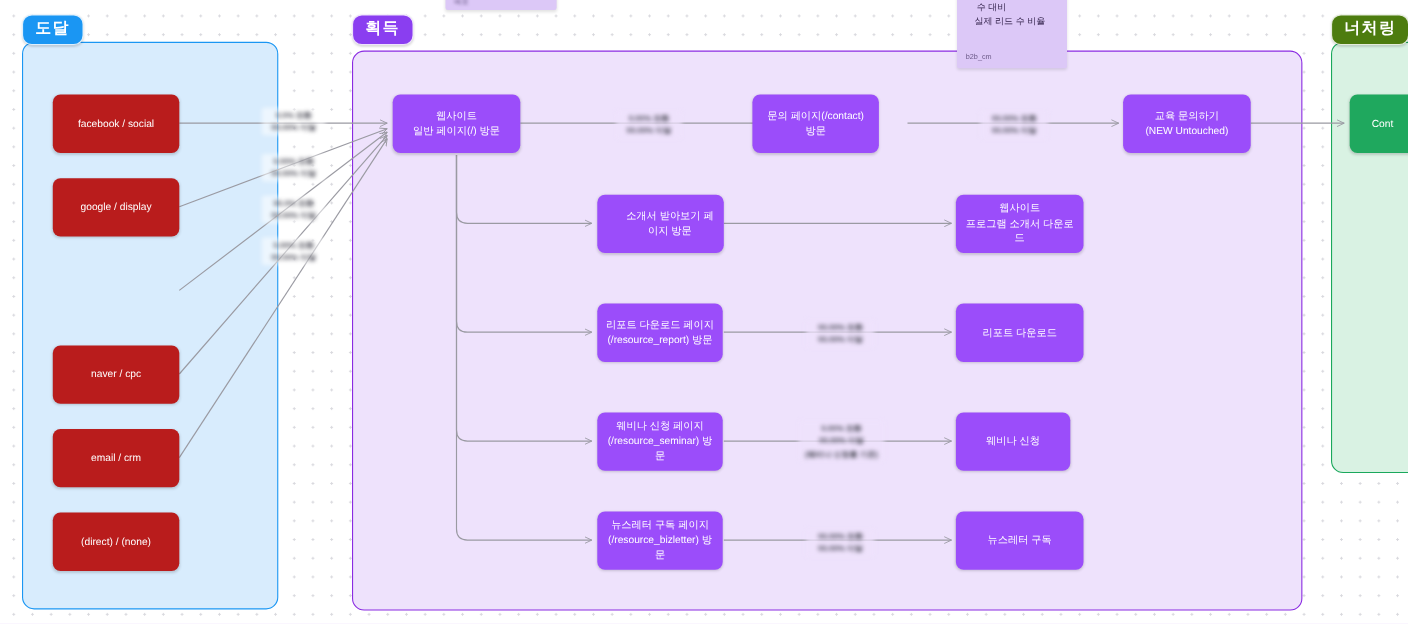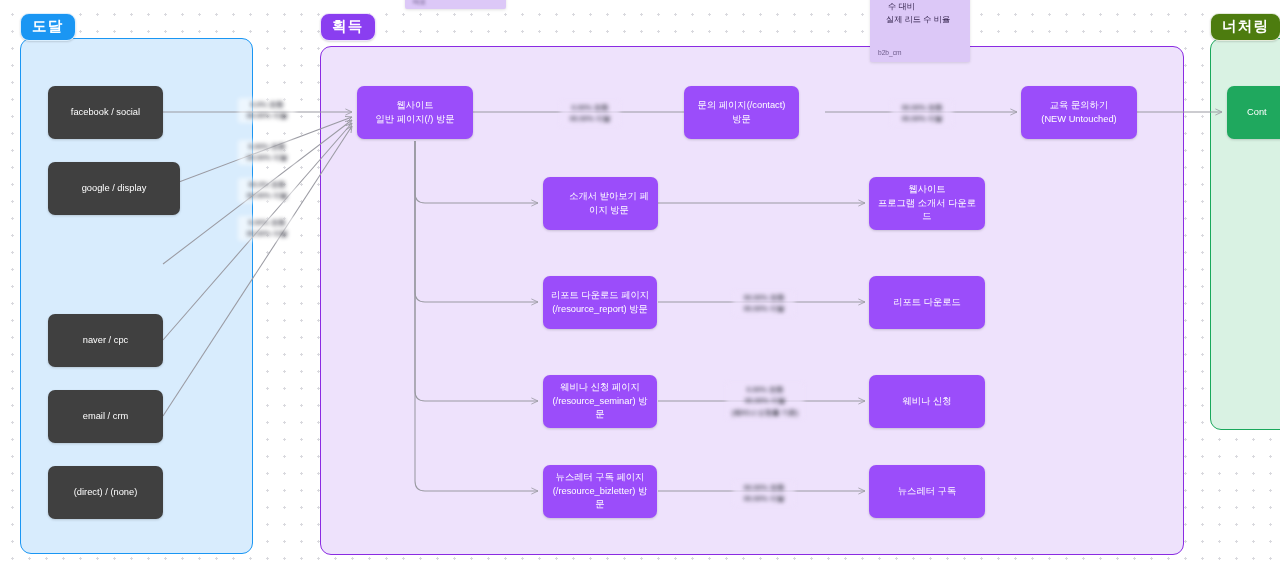--- a/index.html
+++ b/index.html
@@ -37,21 +37,21 @@
   .pill-nurture { left:1210px;top:13px; background:#4d7c0f; }
 
   
   .node {
     position:absolute; z-index:4; border-radius:7px;
     display:flex; align-items:center; justify-content:center; text-align:center;
     color:#fff; font-size:9.3px; line-height:1.45; font-weight:400;
     padding:4px 7px; white-space:pre-line;
     box-shadow:0 1px 2.5px rgba(0,0,0,.16);
   }
-  .node-blue   { background:#404040; }
+  .node-blue   { background:#b91c1c; }
   .node-purple { background:#9b4dfa; }
   .node-green  { background:#1fa85e; }
 
   
   .sticky {
     position:absolute; z-index:5; background:#dcc8f7;
     border-radius:2px; box-shadow:0 1px 3px rgba(0,0,0,.12);
     font-size:8.2px; color:#2b1b44; line-height:1.5; padding:7px 8px 5px;
   }
   .sticky ul { margin:0 0 0 10px; padding:0; }
@@ -106,21 +106,21 @@
       <path d="M658,401 L865,401"></path>
       <path d="M658,491 L865,491"></path>
     </g>
   </svg>
 
   <div class="pill pill-reach">도달</div>
   <div class="pill pill-acq">획득</div>
   <div class="pill pill-nurture">너처링</div>
 
   <div class="node node-blue" style="left:48px;top:86px;width:115px;height:53px;">facebook / social</div>
-  <div class="node node-blue" style="left:48px;top:162px;width:132px;height:53px;">google / display</div>
+  <div class="node node-blue" style="left:48px;top:162px;width:115px;height:53px;">google / display</div>
   <div class="node node-blue" style="left:48px;top:314px;width:115px;height:53px;">naver / cpc</div>
   <div class="node node-blue" style="left:48px;top:390px;width:115px;height:53px;">email / crm</div>
   <div class="node node-blue" style="left:48px;top:466px;width:115px;height:53px;">(direct) / (none)</div>
 
   <div class="node node-purple" style="left:357px;top:86px;width:116px;height:53px;">웹사이트
 일반 페이지(/) 방문</div>
   <div class="node node-purple" style="left:684px;top:86px;width:115px;height:53px;">문의 페이지(/contact)
 방문</div>
   <div class="node node-purple" style="left:1021px;top:86px;width:116px;height:53px;">교육 문의하기
 (NEW Untouched)</div>
@@ -128,21 +128,21 @@
   <div class="node node-purple" style="left:543px;top:177px;width:115px;height:53px;padding-left:24px;">소개서 받아보기 페이지 방문</div>
   <div class="node node-purple" style="left:869px;top:177px;width:116px;height:53px;">웹사이트
 프로그램 소개서 다운로드</div>
 
   <div class="node node-purple" style="left:543px;top:276px;width:114px;height:53px;">리포트 다운로드 페이지
 (/resource_report) 방문</div>
   <div class="node node-purple" style="left:869px;top:276px;width:116px;height:53px;">리포트 다운로드</div>
 
   <div class="node node-purple" style="left:543px;top:375px;width:114px;height:53px;">웨비나 신청 페이지
 (/resource_seminar) 방문</div>
-  <div class="node node-purple" style="left:869px;top:375px;width:116px;height:53px;text-align:right;">웨비나 신청</div>
+  <div class="node node-purple" style="left:869px;top:375px;width:104px;height:53px;text-align:right;">웨비나 신청</div>
 
   <div class="node node-purple" style="left:543px;top:465px;width:114px;height:53px;">뉴스레터 구독 페이지
 (/resource_bizletter) 방문</div>
   <div class="node node-purple" style="left:869px;top:465px;width:116px;height:53px;">뉴스레터 구독</div>
 
   <div class="node node-green" style="left:1227px;top:86px;width:116px;height:53px;justify-content:flex-start;padding-left:20px;">Cont</div>
 
   <div class="metric" style="left:238px;top:98px;width:58px;">0.0% 전환
 00.00% 이탈</div>
   <div class="metric" style="left:238px;top:140px;width:58px;">0.00% 전환

